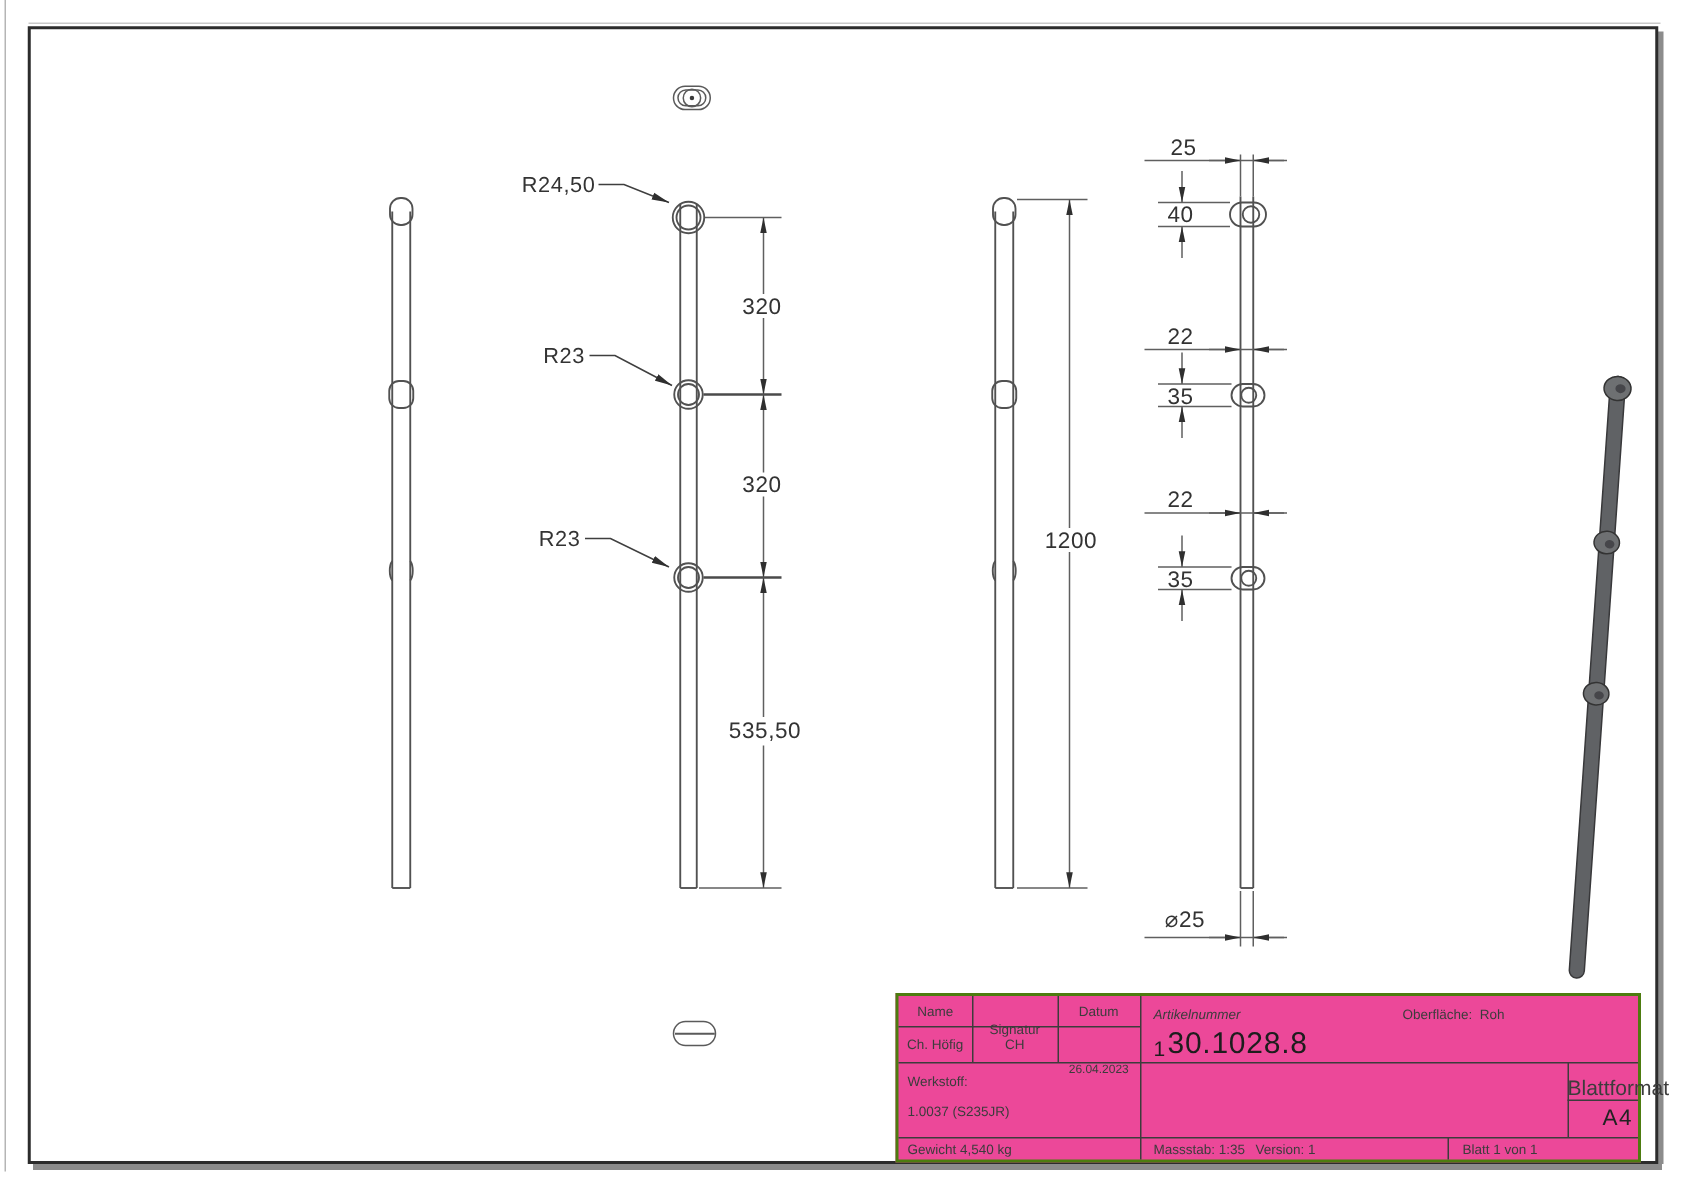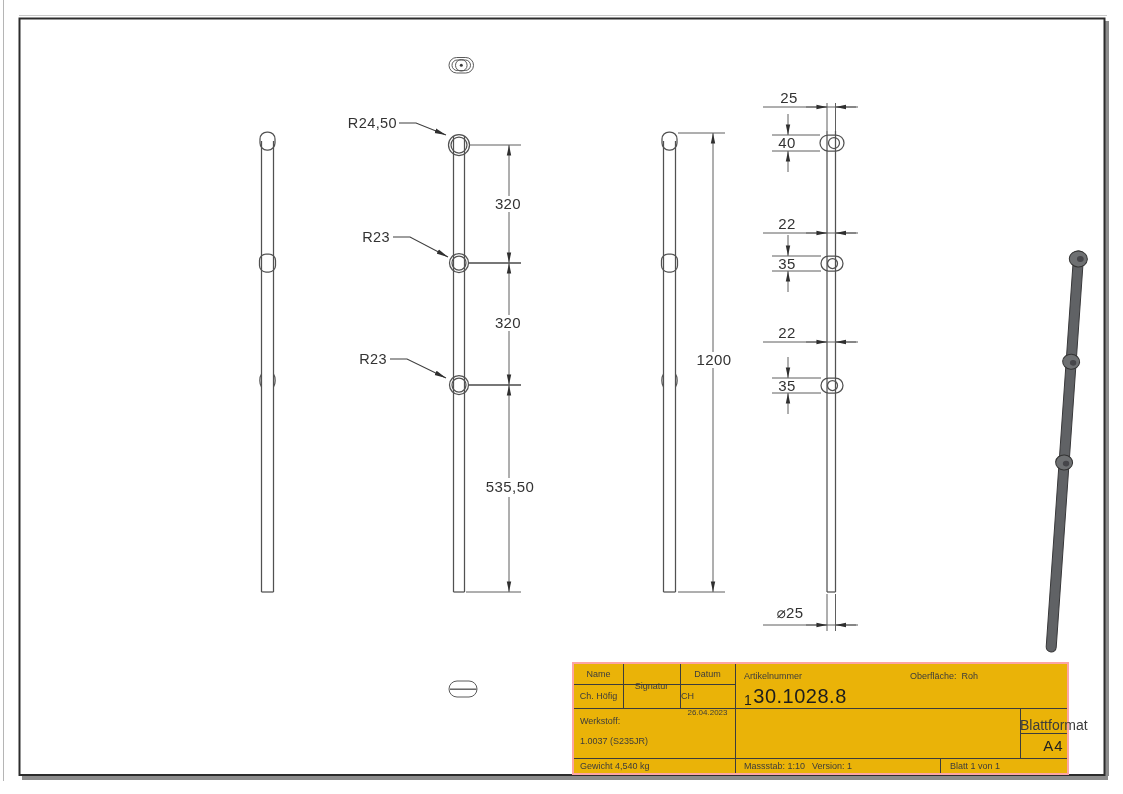--- a/index.html
+++ b/index.html
@@ -16,22 +16,22 @@
   .dim-text{font-size:15px;letter-spacing:0.4px;}
   .r-text{font-size:14.5px;letter-spacing:0.4px;}
   .outline{stroke:#515151;stroke-width:1.25;fill:none;}
   .outline-thin{stroke:#5a5a5a;stroke-width:1;fill:none;}
   .dimline{stroke:#5f5f5f;stroke-width:1;fill:none;}
   .dimline-bold{stroke:#4a4a4a;stroke-width:1.6;fill:none;}
   .leader{stroke:#3f3f3f;stroke-width:1.1;fill:none;}
 
   
   #title-block{
-    position:absolute;left:572px;top:662px;width:497px;height:113px;
-    border:2px solid #fca5a5;box-sizing:border-box;background:#eab308;
+    position:absolute;left:597px;top:662px;width:497px;height:113px;
+    border:2px solid #4d7c0f;box-sizing:border-box;background:#ec4899;
     color:#3c3c3c;font-size:9px;
   }
   #title-block .cellline{position:absolute;background:#3c3c3c;}
   #title-block .lbl{position:absolute;white-space:nowrap;}
   .tb-center{text-align:center;}
   .artikel-big{font-size:20px;color:#1d1d1d;letter-spacing:0.5px;}
   .artikel-big .prefix{font-size:14px;position:relative;top:2px;margin-right:1px;}
   .a4-big{font-size:15px;color:#222;letter-spacing:1px;}
   .small-date{font-size:8px;}
 </style>
@@ -222,34 +222,34 @@
   <div class="cellline" style="left:106px;top:0;width:1px;height:44px;"></div>
   <div class="cellline" style="left:161px;top:0;width:1px;height:109px;"></div>
   <div class="cellline" style="left:446px;top:44px;width:1px;height:50px;"></div>
   <div class="cellline" style="left:366px;top:94px;width:1px;height:15px;"></div>
 
   <div class="lbl tb-center" style="left:0;top:5px;width:49px;">Name</div>
   <div class="lbl tb-center" style="left:49px;top:5px;width:57px;margin-top:12px;">Signatur</div>
   <div class="lbl tb-center" style="left:106px;top:5px;width:55px;">Datum</div>
 
   <div class="lbl tb-center" style="left:0;top:27px;width:49px;">Ch. Höfig</div>
-  <div class="lbl tb-center" style="left:49px;top:27px;width:57px;padding-left:36px;">CH</div>
+  <div class="lbl tb-center" style="left:49px;top:27px;width:57px;">CH</div>
   <div class="lbl tb-center small-date" style="left:106px;top:28px;width:55px;margin-top:16px;">26.04.2023</div>
 
-  <div class="lbl" style="left:170px;top:7px;">Artikelnummer</div>
+  <div class="lbl" style="left:170px;top:7px;font-style:italic;">Artikelnummer</div>
   <div class="lbl artikel-big" style="left:170px;top:21px;">
     <span class="prefix">1</span><span>30.1028.8</span>
   </div>
   <div class="lbl" style="left:336px;top:7px;">
     <span>Oberfläche:</span>&nbsp;&nbsp;<span>Roh</span>
   </div>
 
   <div class="lbl" style="left:6px;top:52px;">Werkstoff:</div>
   <div class="lbl" style="left:6px;top:72px;">1.0037 (S235JR)</div>
 
   <div class="lbl tb-center" style="left:446px;top:53px;width:47px;font-size:14px;">Blattformat</div>
   <div class="lbl tb-center a4-big" style="left:446px;top:73px;width:67px;">A4</div>
 
   <div class="lbl" style="left:6px;top:97px;">Gewicht 4,540 kg</div>
-  <div class="lbl" style="left:170px;top:97px;">Massstab: 1:10</div>
+  <div class="lbl" style="left:170px;top:97px;">Massstab: 1:35</div>
   <div class="lbl" style="left:238px;top:97px;text-align:center;">Version: 1</div>
   <div class="lbl" style="left:376px;top:97px;">Blatt 1 von 1</div>
 </div>
 
 </body></html>

